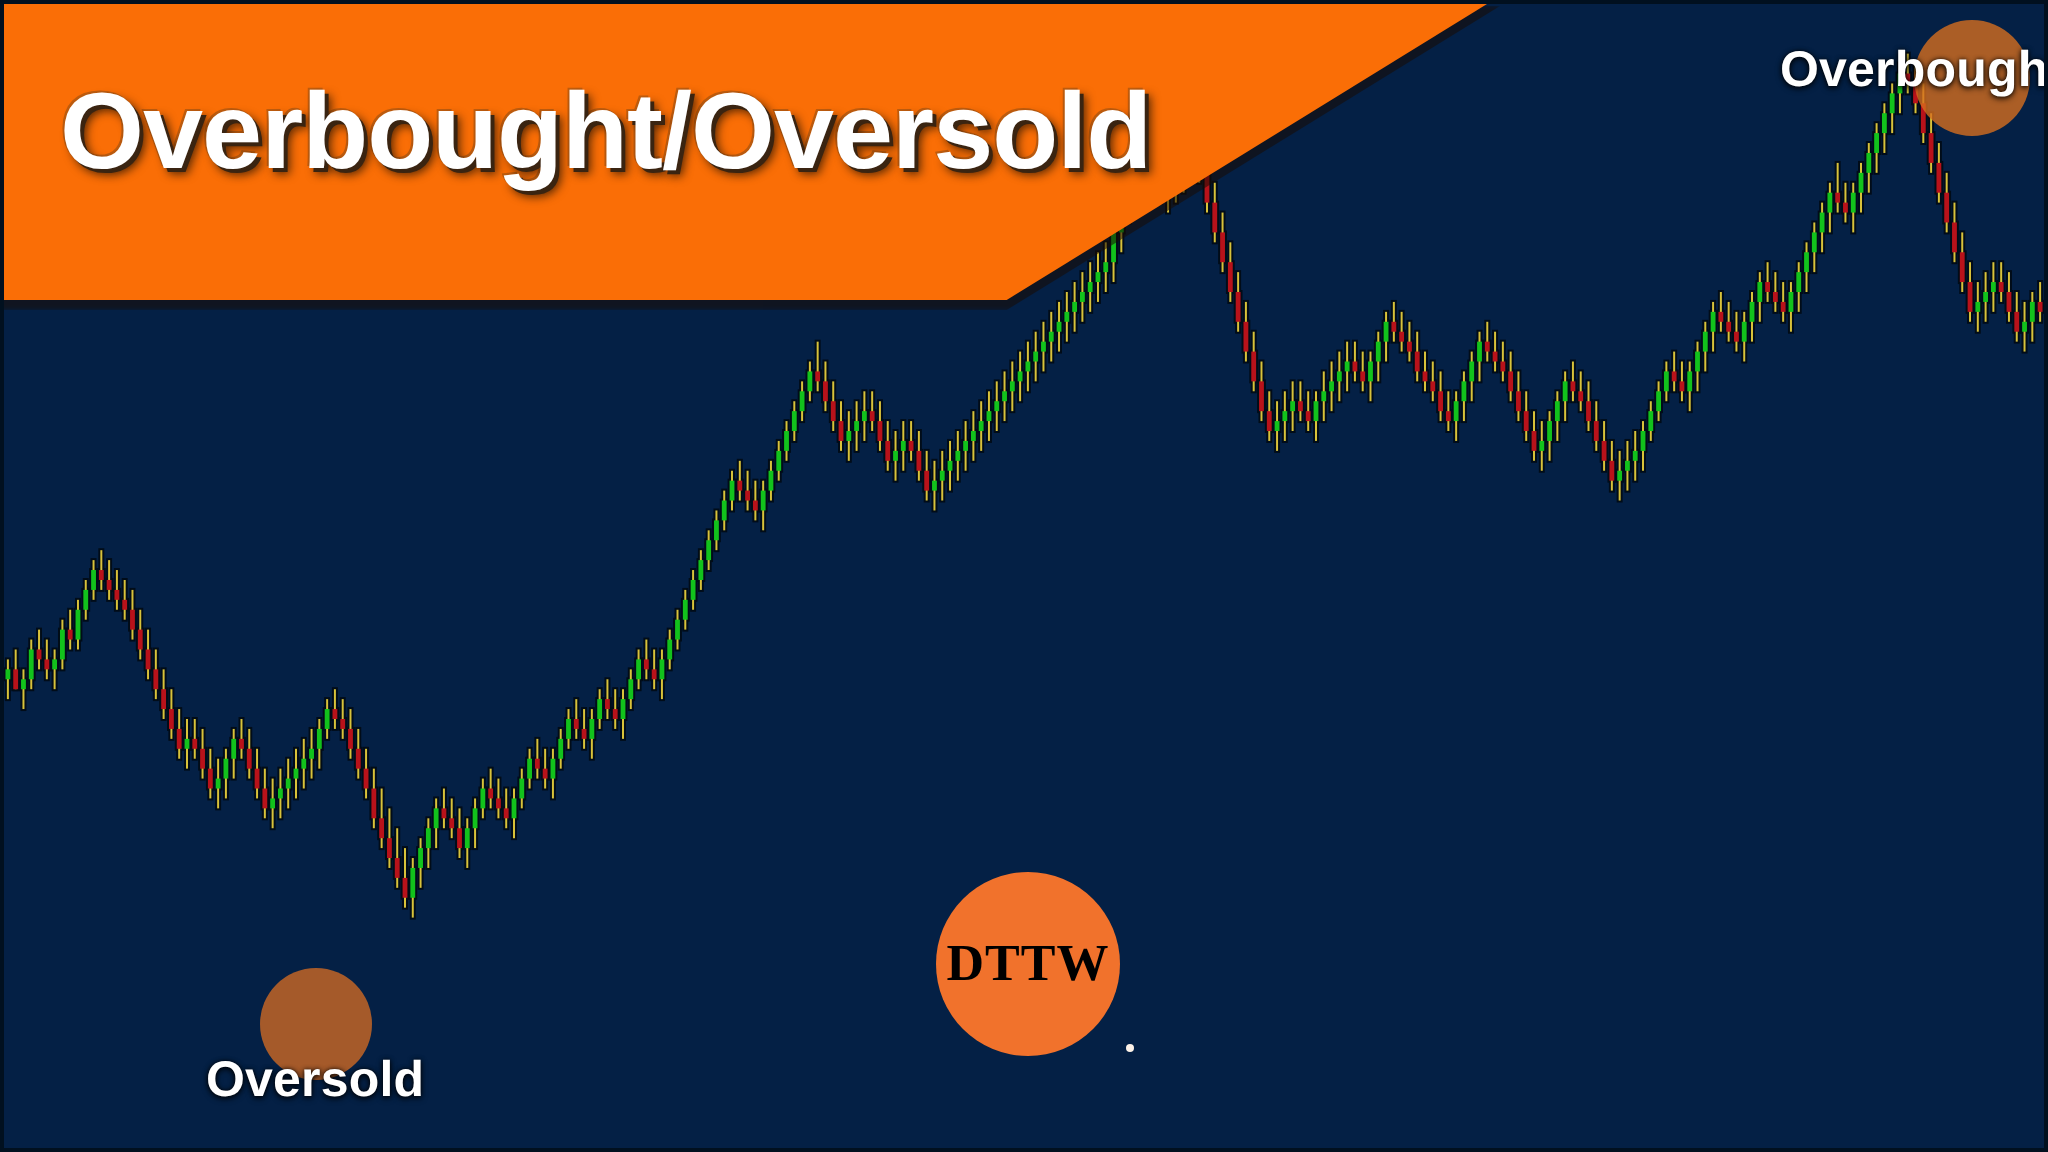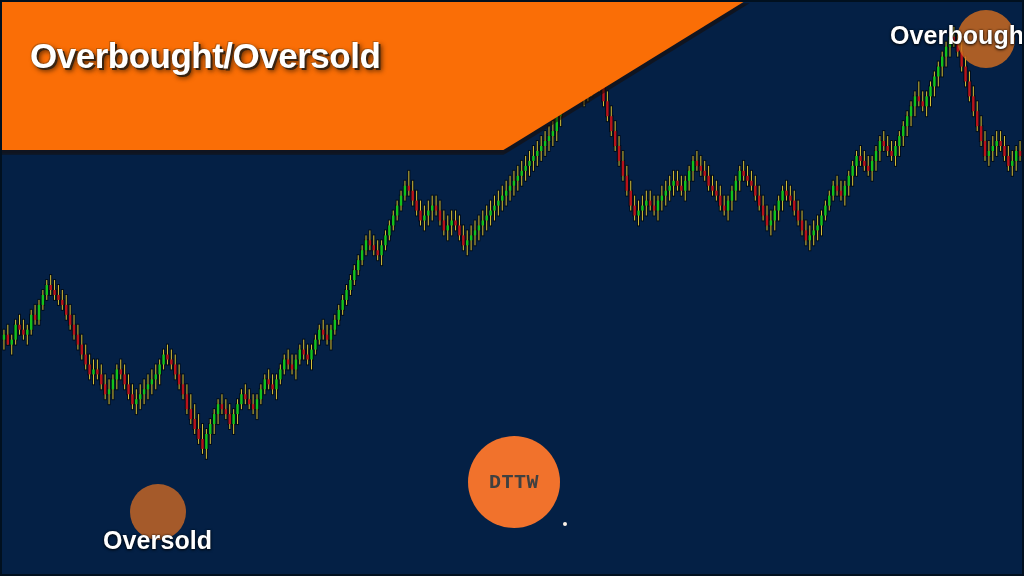--- a/index.html
+++ b/index.html
@@ -95,21 +95,21 @@
     z-index: 4;
     clip-path: polygon(0 0, 100% 0, 67.2% 100%, 0 100%);
     filter: blur(1px);
   }
   #banner-title {
     position: absolute;
     left: 28px;
     top: 36px;
     z-index: 6;
     color: #ffffff;
-    font-size: 35px;
+    font-size: 54px;
     font-weight: 700;
     letter-spacing: -0.5px;
     line-height: 1.05;
     white-space: nowrap;
     text-shadow:
       2px 2px 0 #3a2411,
       3px 3px 5px rgba(30,16,4,0.75),
       -1px -1px 0 rgba(120,70,25,0.45);
   }
 
@@ -122,25 +122,25 @@
     height: 92px;
     border-radius: 50%;
     background: #f1722c;
     z-index: 6;
     display: flex;
     align-items: center;
     justify-content: center;
   }
   #dttw-wordmark {
     position: relative;
-    color: #404040;
-    font-size: 20px;
+    color: #000000;
+    font-size: 26px;
     font-weight: 700;
     letter-spacing: 0.5px;
-    font-family: Liberation Mono, monospace;
+    font-family: Liberation Serif, serif;
   }
   #dttw-dot {
     position: absolute;
     right: -7px;
     bottom: 2px;
     width: 4px;
     height: 4px;
     border-radius: 50%;
     background: #fdf2e8;
   }

